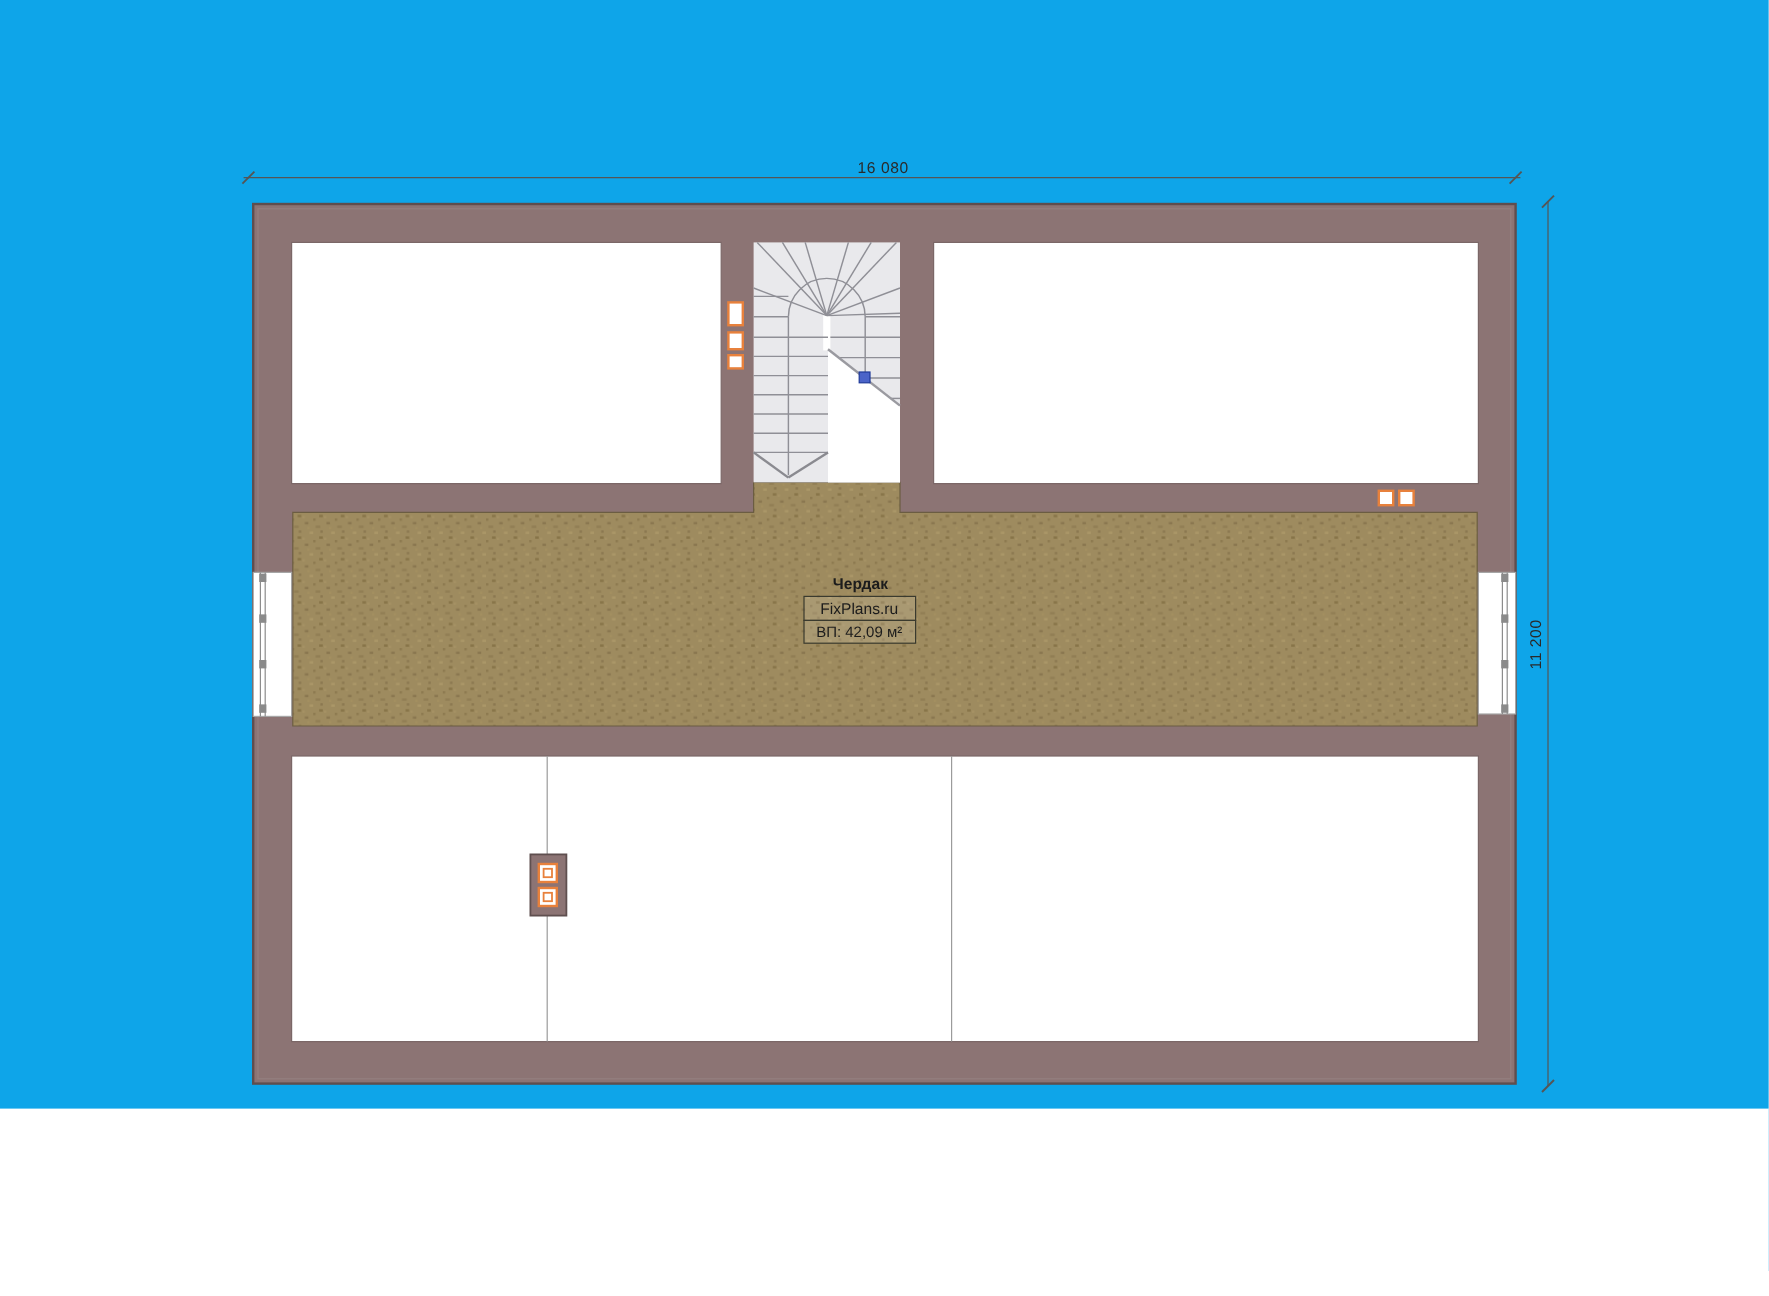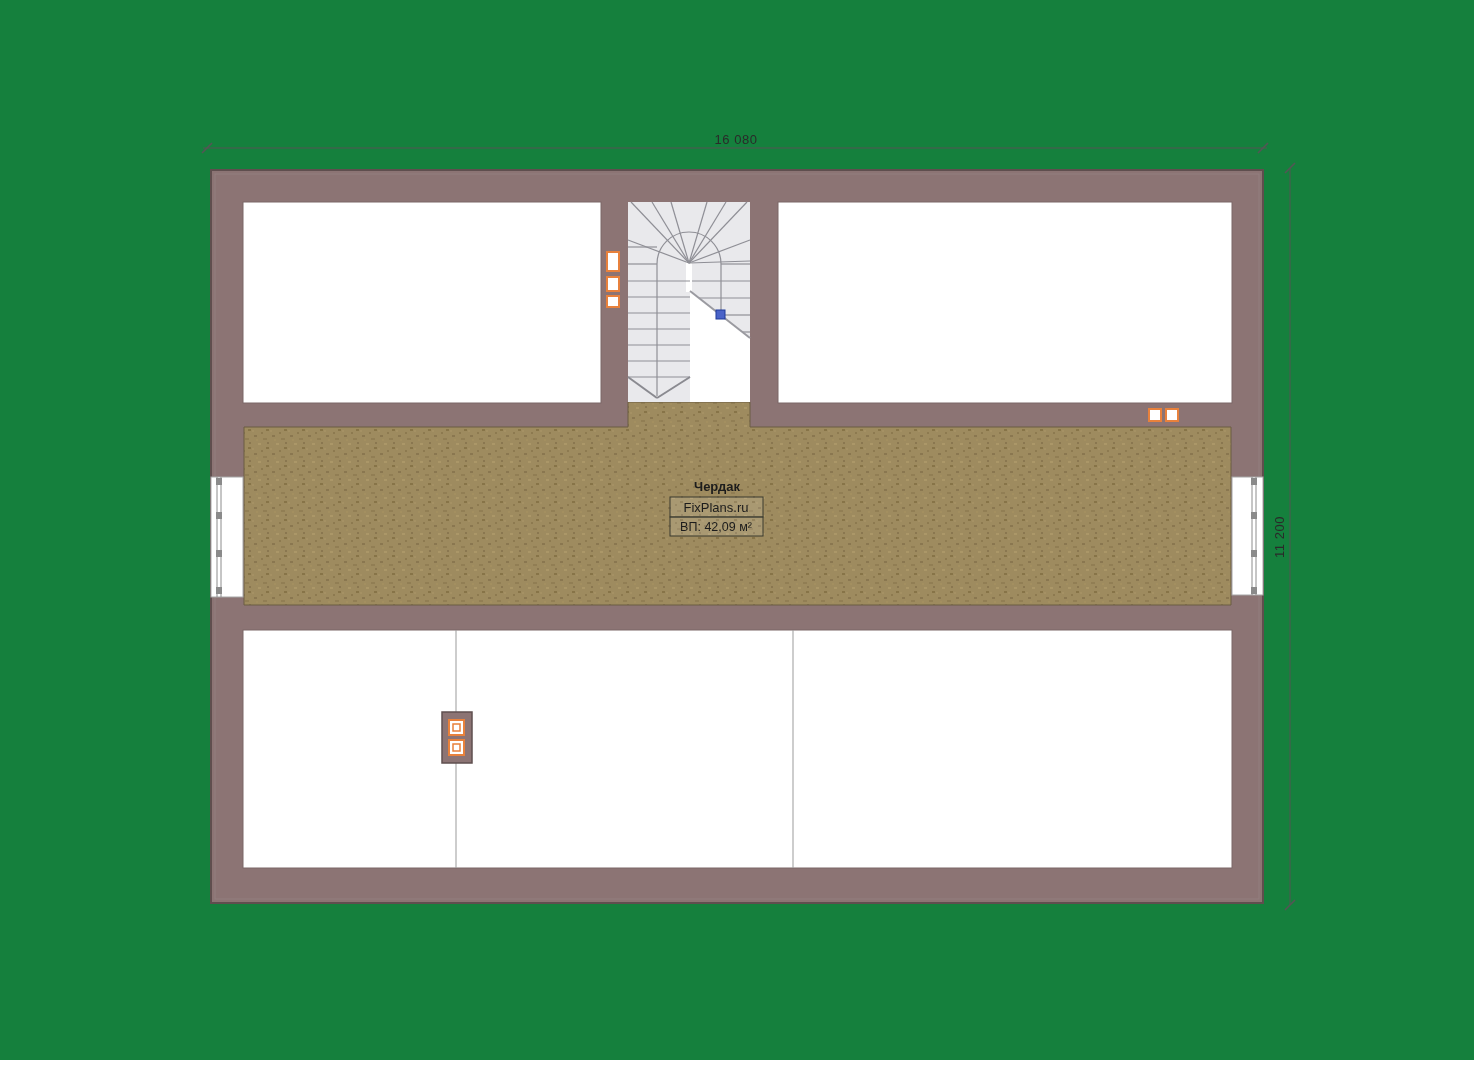--- a/index.html
+++ b/index.html
@@ -4,22 +4,22 @@
 <style>
   html, body {
     margin: 0;
     padding: 0;
     background: #ffffff;
     font-family: "Liberation Sans", sans-serif;
   }
   .canvas {
     position: relative;
     width: 1474px;
-    height: 1060px;
-    background: #15803d;
+    height: 924px;
+    background: #0ea5e9;
     overflow: hidden;
   }
   svg text {
     font-family: "Liberation Sans", sans-serif;
     fill: #1c1c1c;
   }
   .dim-text {
     font-size: 13px;
     fill: #2a2a2a;
     letter-spacing: 0.5px;

